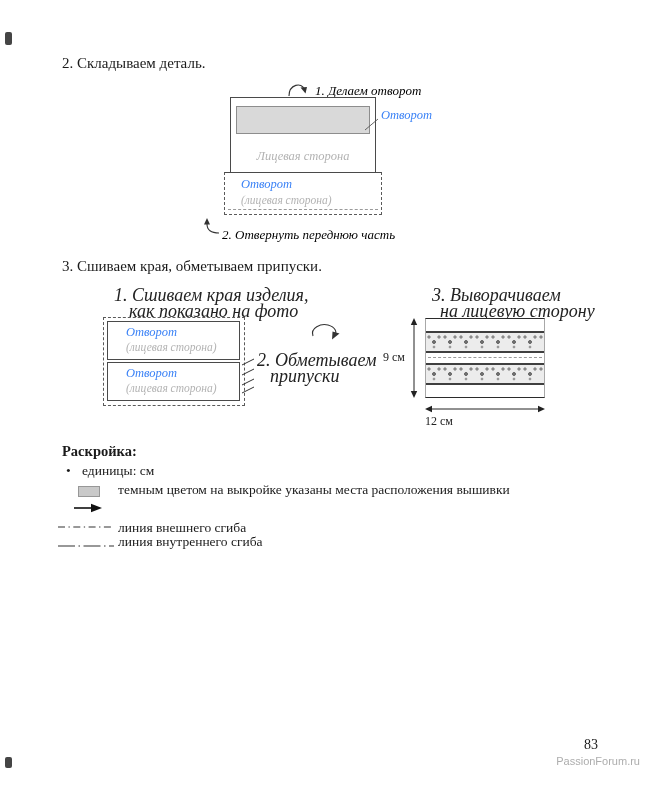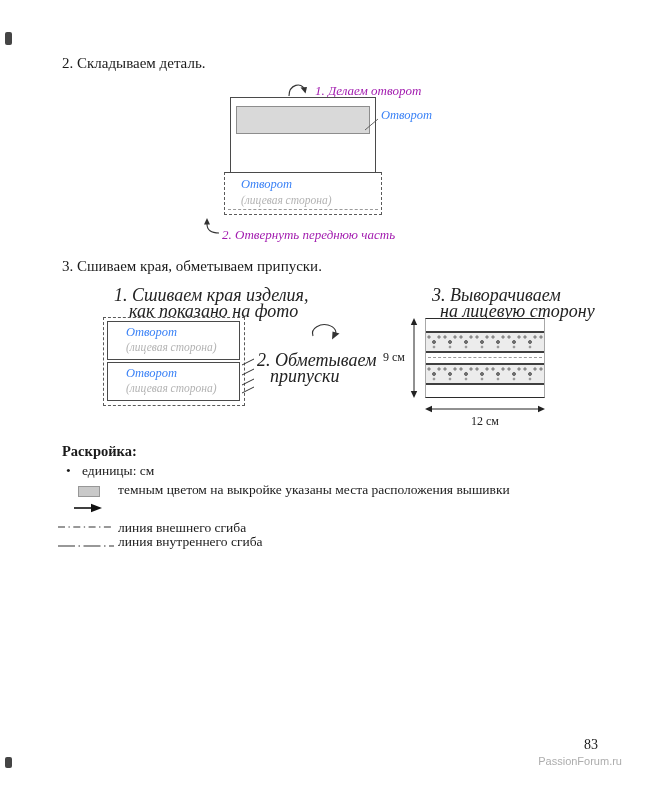--- a/index.html
+++ b/index.html
@@ -3,21 +3,21 @@
 <meta charset="utf-8">
 <style>
   * { margin:0; padding:0; box-sizing:border-box; }
   html,body { background:#fff; }
   .page {
     position:relative; width:646px; height:772px; background:#ffffff;
     font-family:"Liberation Serif", serif; color:#1a1a1a; overflow:hidden;
   }
   .abs { position:absolute; }
   .title { font-size:15px; }
-  .callout { font-size:13px; font-style:italic; color:#a21caf; }
+  .callout { font-size:13px; font-style:italic; color:#000000; }
   .callout-sm { font-size:18px; font-style:italic; color:#222; }
   .boxlabel { font-size:12.5px; font-style:italic; color:#3b82f6; }
   .boxsub { font-size:11.5px; font-style:italic; color:#b3b3b3; }
   .dim { font-size:12px; color:#222; }
 
   .artifact { background:#454545; border-radius:2px; }
 
   
   .d1-rect { border:1px solid #4a4a4a; border-bottom:none; background:#fff; }
   .d1-band { background:#d9d9d9; border:1px solid #8d8d8d; }
@@ -62,20 +62,21 @@
   <div class="abs title" style="left:62px; top:55px;">2.  Складываем деталь.</div>
 
   <svg class="abs" style="left:286px; top:79px;" width="24" height="19" viewBox="0 0 24 19">
     <path d="M3 17 C3 5, 16 3, 18 10" fill="none" stroke="#333" stroke-width="1.1"></path>
     <path d="M19.5 14.5 L14.5 8.5 L21 8 Z" fill="#333"></path>
   </svg>
   <div class="abs callout" style="left:315px; top:83px;">1.  Делаем отворот</div>
 
   <div class="abs d1-rect" style="left:230px; top:97px; width:146px; height:75px;"></div>
   <div class="abs d1-band" style="left:236px; top:106px; width:134px; height:28px;"></div>
+  <div class="abs boxsub" style="left:230px; top:149px; width:146px; text-align:center; font-size:12.5px;">Лицевая сторона</div>
 
   <svg class="abs" style="left:363px; top:117px;" width="17" height="15" viewBox="0 0 17 15">
     <line x1="15" y1="2" x2="2" y2="13" stroke="#555" stroke-width="0.9"></line>
   </svg>
   <div class="abs boxlabel" style="left:381px; top:108px;">Отворот</div>
 
   <div class="abs d1-bottom" style="left:224px; top:172px; width:158px; height:43px;">
     <div class="abs stitch" style="left:3px; right:3px; bottom:4px;"></div>
     <div class="abs boxlabel" style="left:16px; top:4px;">Отворот</div>
     <div class="abs boxsub" style="left:16px; top:21px;">(лицевая сторона)</div>
@@ -130,21 +131,21 @@
     <path d="M6 0 L2.8 7 L9.2 7 Z" fill="#222"></path>
     <path d="M6 80 L2.8 73 L9.2 73 Z" fill="#222"></path>
   </svg>
   <div class="abs dim" style="left:383px; top:350px; width:26px; ">9 см</div>
 
   <svg class="abs" style="left:425px; top:403px;" width="120" height="12" viewBox="0 0 120 12">
     <line x1="5" y1="6" x2="115" y2="6" stroke="#222" stroke-width="1"></line>
     <path d="M0 6 L7 2.8 L7 9.2 Z" fill="#222"></path>
     <path d="M120 6 L113 2.8 L113 9.2 Z" fill="#222"></path>
   </svg>
-  <div class="abs dim" style="left:425px; top:414px; width:120px; text-align:center;">12 см</div>
+  <div class="abs dim" style="left:425px; top:414px; width:120px; text-align:left;">12 см</div>
 
   <div class="abs legend-title" style="left:62px; top:443px;">Раскройка:</div>
 
   <div class="abs legend-text" style="left:66px; top:463px;">•</div>
   <div class="abs legend-text" style="left:82px; top:463px;">единицы: см</div>
 
   <div class="abs swatch" style="left:78px; top:486px; width:22px; height:11px;"></div>
   <div class="abs legend-text" style="left:118px; top:482px;">темным цветом на выкройке указаны места расположения вышивки</div>
 
   <svg class="abs" style="left:74px; top:503px;" width="28" height="10" viewBox="0 0 28 10">
@@ -156,15 +157,15 @@
     <line x1="0" y1="3" x2="56" y2="3" stroke="#333" stroke-width="1.1" stroke-dasharray="7 3.5 1.3 3.5"></line>
   </svg>
   <div class="abs legend-text" style="left:118px; top:520px;">линия внешнего сгиба</div>
 
   <svg class="abs" style="left:58px; top:543px;" width="56" height="6" viewBox="0 0 56 6">
     <line x1="0" y1="3" x2="56" y2="3" stroke="#333" stroke-width="1.1" stroke-dasharray="17 3.5 1.5 3.5"></line>
   </svg>
   <div class="abs legend-text" style="left:118px; top:534px;">линия внутреннего сгиба</div>
 
   <div class="abs pagenum" style="left:584px; top:737px;">83</div>
-  <div class="abs watermark" style="right:24px; bottom:5px;">PassionForum.ru</div>
+  <div class="abs watermark" style="right:6px; bottom:5px;">PassionForum.ru</div>
 
 </div>
 
 </body></html>

